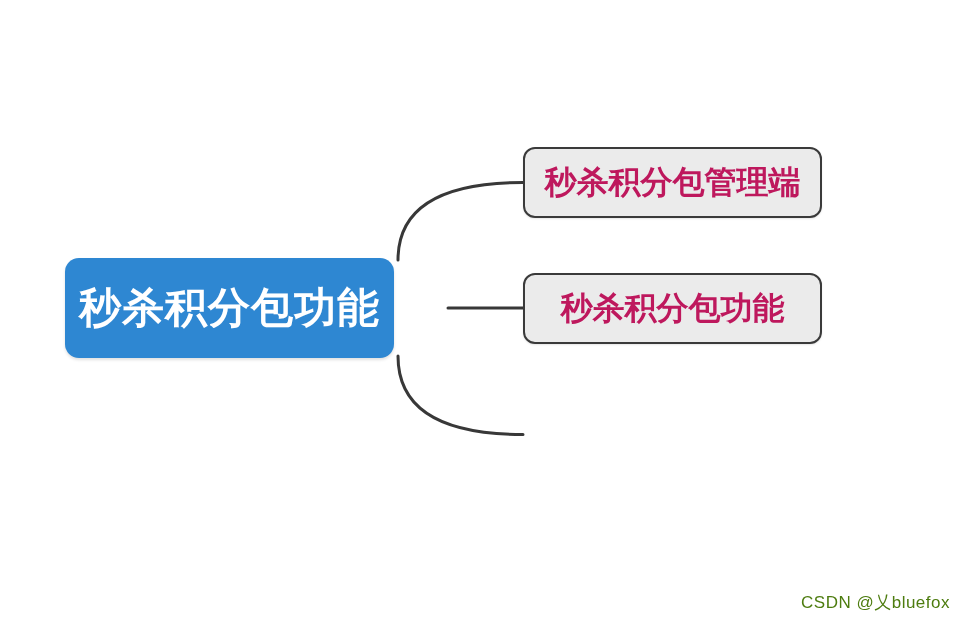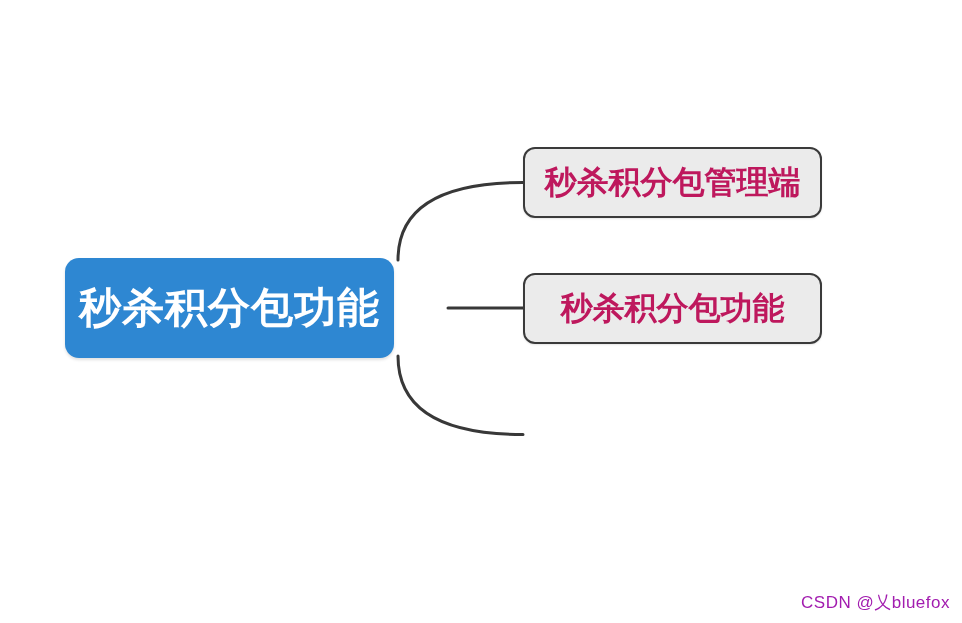--- a/index.html
+++ b/index.html
@@ -61,21 +61,21 @@
     cursor: pointer;
   }
   .child-node.c0 { top: 147px; }
   .child-node.c1 { top: 273px; }
   .child-node.c2 { top: 399px; }
   .watermark {
     position: absolute;
     right: 12px;
     bottom: 9px;
     font-size: 17px;
-    color: #a21caf;
+    color: #4d7c0f;
     letter-spacing: 0.5px;
     user-select: none;
   }
 </style>
 </head>
 <body>
 
 <div class="canvas">
 
   <svg class="connectors" viewBox="0 0 962 623" xmlns="http://www.w3.org/2000/svg">

